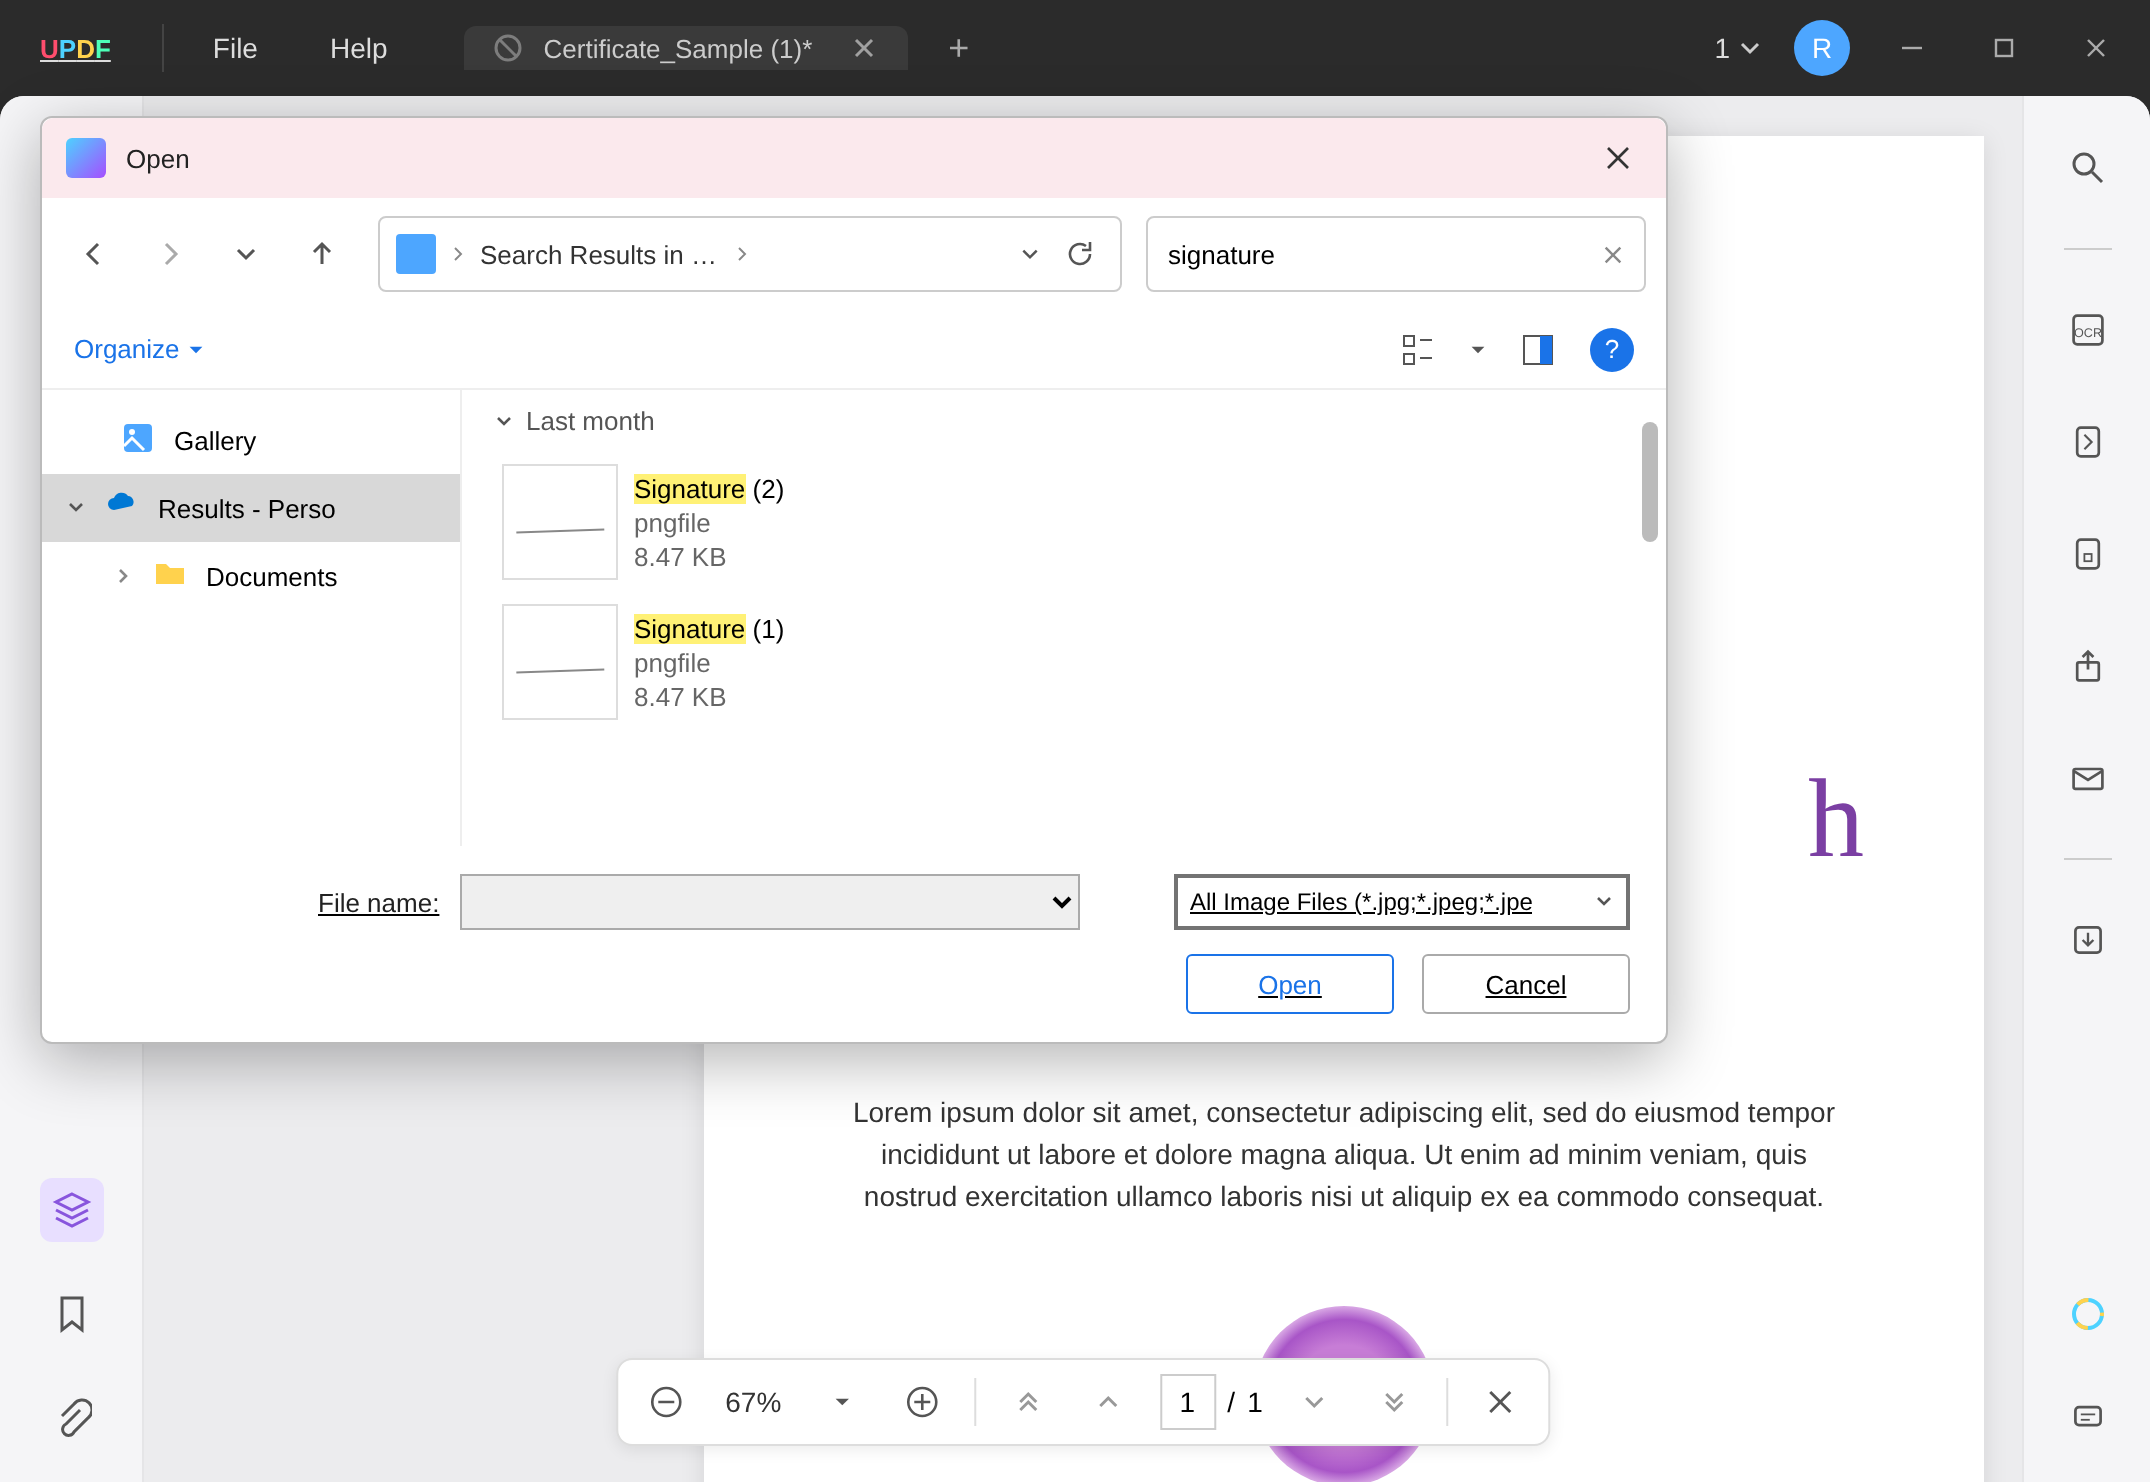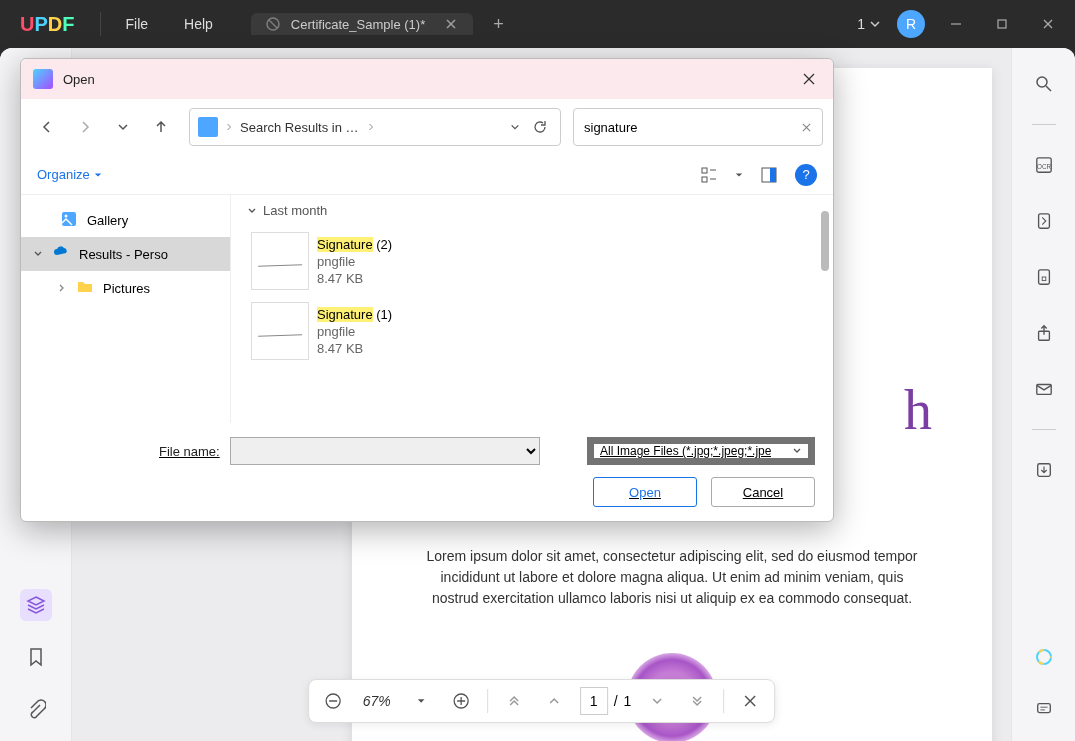--- a/index.html
+++ b/index.html
@@ -1,20 +1,20 @@
 <!DOCTYPE html>
 <html><head>
 <meta charset="utf-8">
 <style>
 * { margin: 0; padding: 0; box-sizing: border-box; font-family: 'Segoe UI', Tahoma, sans-serif; }
 body { width: 1075px; height: 741px; background: #2b2b2b; overflow: hidden; position: relative; }
 
 
 .topbar { height: 48px; background: #2b2b2b; display: flex; align-items: center; color: #ddd; }
-.logo { padding: 0 20px; font-weight: bold; font-size: 20px; }
+.logo { padding: 0 20px; font-weight: bold; font-size: 13px; text-decoration: underline; }
 .logo .u { color: #ff4d6d; } .logo .p { color: #4dd2ff; } .logo .d { color: #ffd24d; } .logo .f { color: #4dffb8; }
 .topbar-divider { width: 1px; height: 24px; background: #444; margin: 0 6px; }
 .menu-item { padding: 0 18px; font-size: 14px; cursor: pointer; }
 .tab { display: flex; align-items: center; background: #3a3a3a; height: 22px; margin-left: 20px; padding: 0 14px; border-radius: 6px 6px 0 0; gap: 10px; justify-content: space-between; }
 .tab-icon { width: 16px; height: 16px; opacity: 0.6; }
 .tab-title { font-size: 13px; color: #ccc; }
 .tab-close { width: 16px; height: 16px; display: flex; align-items: center; justify-content: center; opacity: 0.7; cursor: pointer; margin-left: 8px; }
 .new-tab { margin-left: 20px; color: #aaa; cursor: pointer; font-size: 18px; }
 .topbar-right { margin-left: auto; display: flex; align-items: center; gap: 16px; padding-right: 12px; }
 .tab-count { display: flex; align-items: center; gap: 4px; font-size: 14px; }
@@ -32,21 +32,21 @@
 .doc-text { position: absolute; top: 478px; left: 70px; right: 70px; text-align: center; font-size: 14px; color: #333; line-height: 1.5; }
 .seal { position: absolute; top: 585px; left: 50%; transform: translateX(-50%); width: 90px; height: 90px; border-radius: 50%; background: radial-gradient(circle, #c77dd6 40%, #a855c7 60%, #d6a3e3 70%); }
 .script-text { position: absolute; top: 310px; right: 60px; font-family: cursive; font-size: 56px; color: #7b3fa3; }
 .right-rail { width: 64px; background: #f5f5f7; display: flex; flex-direction: column; align-items: center; padding-top: 20px; gap: 24px; border-left: 1px solid #e5e5e7; }
 .right-rail-bottom { margin-top: auto; padding-bottom: 16px; display: flex; flex-direction: column; gap: 20px; align-items: center; }
 .rail-divider { width: 24px; height: 1px; background: #ccc; }
 
 
 .bottom-toolbar { position: absolute; bottom: 18px; left: 50%; transform: translateX(-50%); background: #fff; border: 1px solid #ddd; border-radius: 8px; height: 44px; display: flex; align-items: center; padding: 0 10px; gap: 12px; box-shadow: 0 2px 8px rgba(0,0,0,0.08); }
 .bt-btn { width: 28px; height: 28px; display: flex; align-items: center; justify-content: center; cursor: pointer; color: #555; }
-.bt-zoom { font-size: 14px; color: #333; margin: 0 4px; font-style: italic; }
+.bt-zoom { font-size: 14px; color: #333; margin: 0 4px; }
 .bt-divider { width: 1px; height: 24px; background: #ddd; }
 .bt-page { display: flex; align-items: center; gap: 6px; font-size: 14px; }
 .bt-page-input { width: 28px; height: 28px; border: 1px solid #ccc; text-align: center; font-size: 14px; }
 
 
 .dialog { position: absolute; top: 58px; left: 20px; width: 814px; height: 464px; background: #fff; border: 1px solid #bbb; border-radius: 6px; box-shadow: 0 8px 32px rgba(0,0,0,0.3); display: flex; flex-direction: column; z-index: 100; }
 .dlg-title { height: 40px; display: flex; align-items: center; padding: 0 12px; background: #fbe9ed; border-radius: 6px 6px 0 0; }
 .dlg-app-icon { width: 20px; height: 20px; background: linear-gradient(135deg, #4dd2ff, #a64dff); border-radius: 3px; margin-right: 10px; }
 .dlg-title-text { font-size: 13px; color: #222; }
 .dlg-close { margin-left: auto; width: 24px; height: 24px; display: flex; align-items: center; justify-content: center; cursor: pointer; }
@@ -77,21 +77,21 @@
 .file-thumb-sig { width: 44px; height: 10px; border-bottom: 1px solid #888; transform: rotate(-2deg); }
 .file-info { display: flex; flex-direction: column; justify-content: center; gap: 2px; font-size: 13px; }
 .file-name .hl { background: #fff176; }
 .file-type { color: #666; }
 .file-size { color: #666; }
 .filelist-scroll { position: absolute; right: 4px; top: 16px; width: 8px; height: 60px; background: #bbb; border-radius: 4px; }
 .dlg-footer { padding: 14px 18px; display: flex; flex-direction: column; gap: 12px; text-decoration: underline; }
 .footer-row1 { display: flex; align-items: center; gap: 10px; }
 .fn-label { font-size: 13px; color: #222; margin-left: 120px; }
 .fn-input { width: 310px; height: 28px; border: 1px solid #aaa; padding: 0 6px; }
-.ft-select { width: 228px; height: 28px; border: 7px solid #737373; font-size: 12px; padding: 0 6px; margin-left: auto; display: flex; align-items: center; justify-content: space-between; cursor: pointer; }
+.ft-select { width: 228px; height: 28px; border: 2px solid #737373; font-size: 12px; padding: 0 6px; margin-left: auto; display: flex; align-items: center; justify-content: space-between; cursor: pointer; }
 .footer-row2 { display: flex; justify-content: flex-end; gap: 14px; }
 .dlg-btn { width: 104px; height: 30px; border: 1px solid #aaa; background: #fff; font-size: 13px; cursor: pointer; border-radius: 3px; }
 .dlg-btn.primary { border-color: #1a73e8; color: #1a73e8; }
 
 svg { display: block; }
 </style>
 </head>
 <body>
 
 <div class="topbar">
@@ -407,21 +407,21 @@
         <span class="side-expand">
             <svg viewBox="0 0 10 10" width="10" height="10">
               <path d="M3 2l3 3-3 3" fill="none" stroke="#888" stroke-width="1.3"></path>
             </svg>
           </span>
         <span class="side-icon">
             <svg viewBox="0 0 16 14" width="16" height="14">
               <path d="M1 3h5l2 2h7v8H1z" fill="#ffd24d"></path>
             </svg>
           </span>
-        <span>Pictures</span>
+        <span>Documents</span>
       </div>
     </div>
     <div class="dlg-filelist">
       <div class="group-header">
         <svg viewBox="0 0 10 10" width="10" height="10">
             <path d="M2 3l3 3 3-3" fill="none" stroke="#555" stroke-width="1.3"></path>
           </svg>
         <span>Last month</span>
       </div>
       <div class="file-item">

